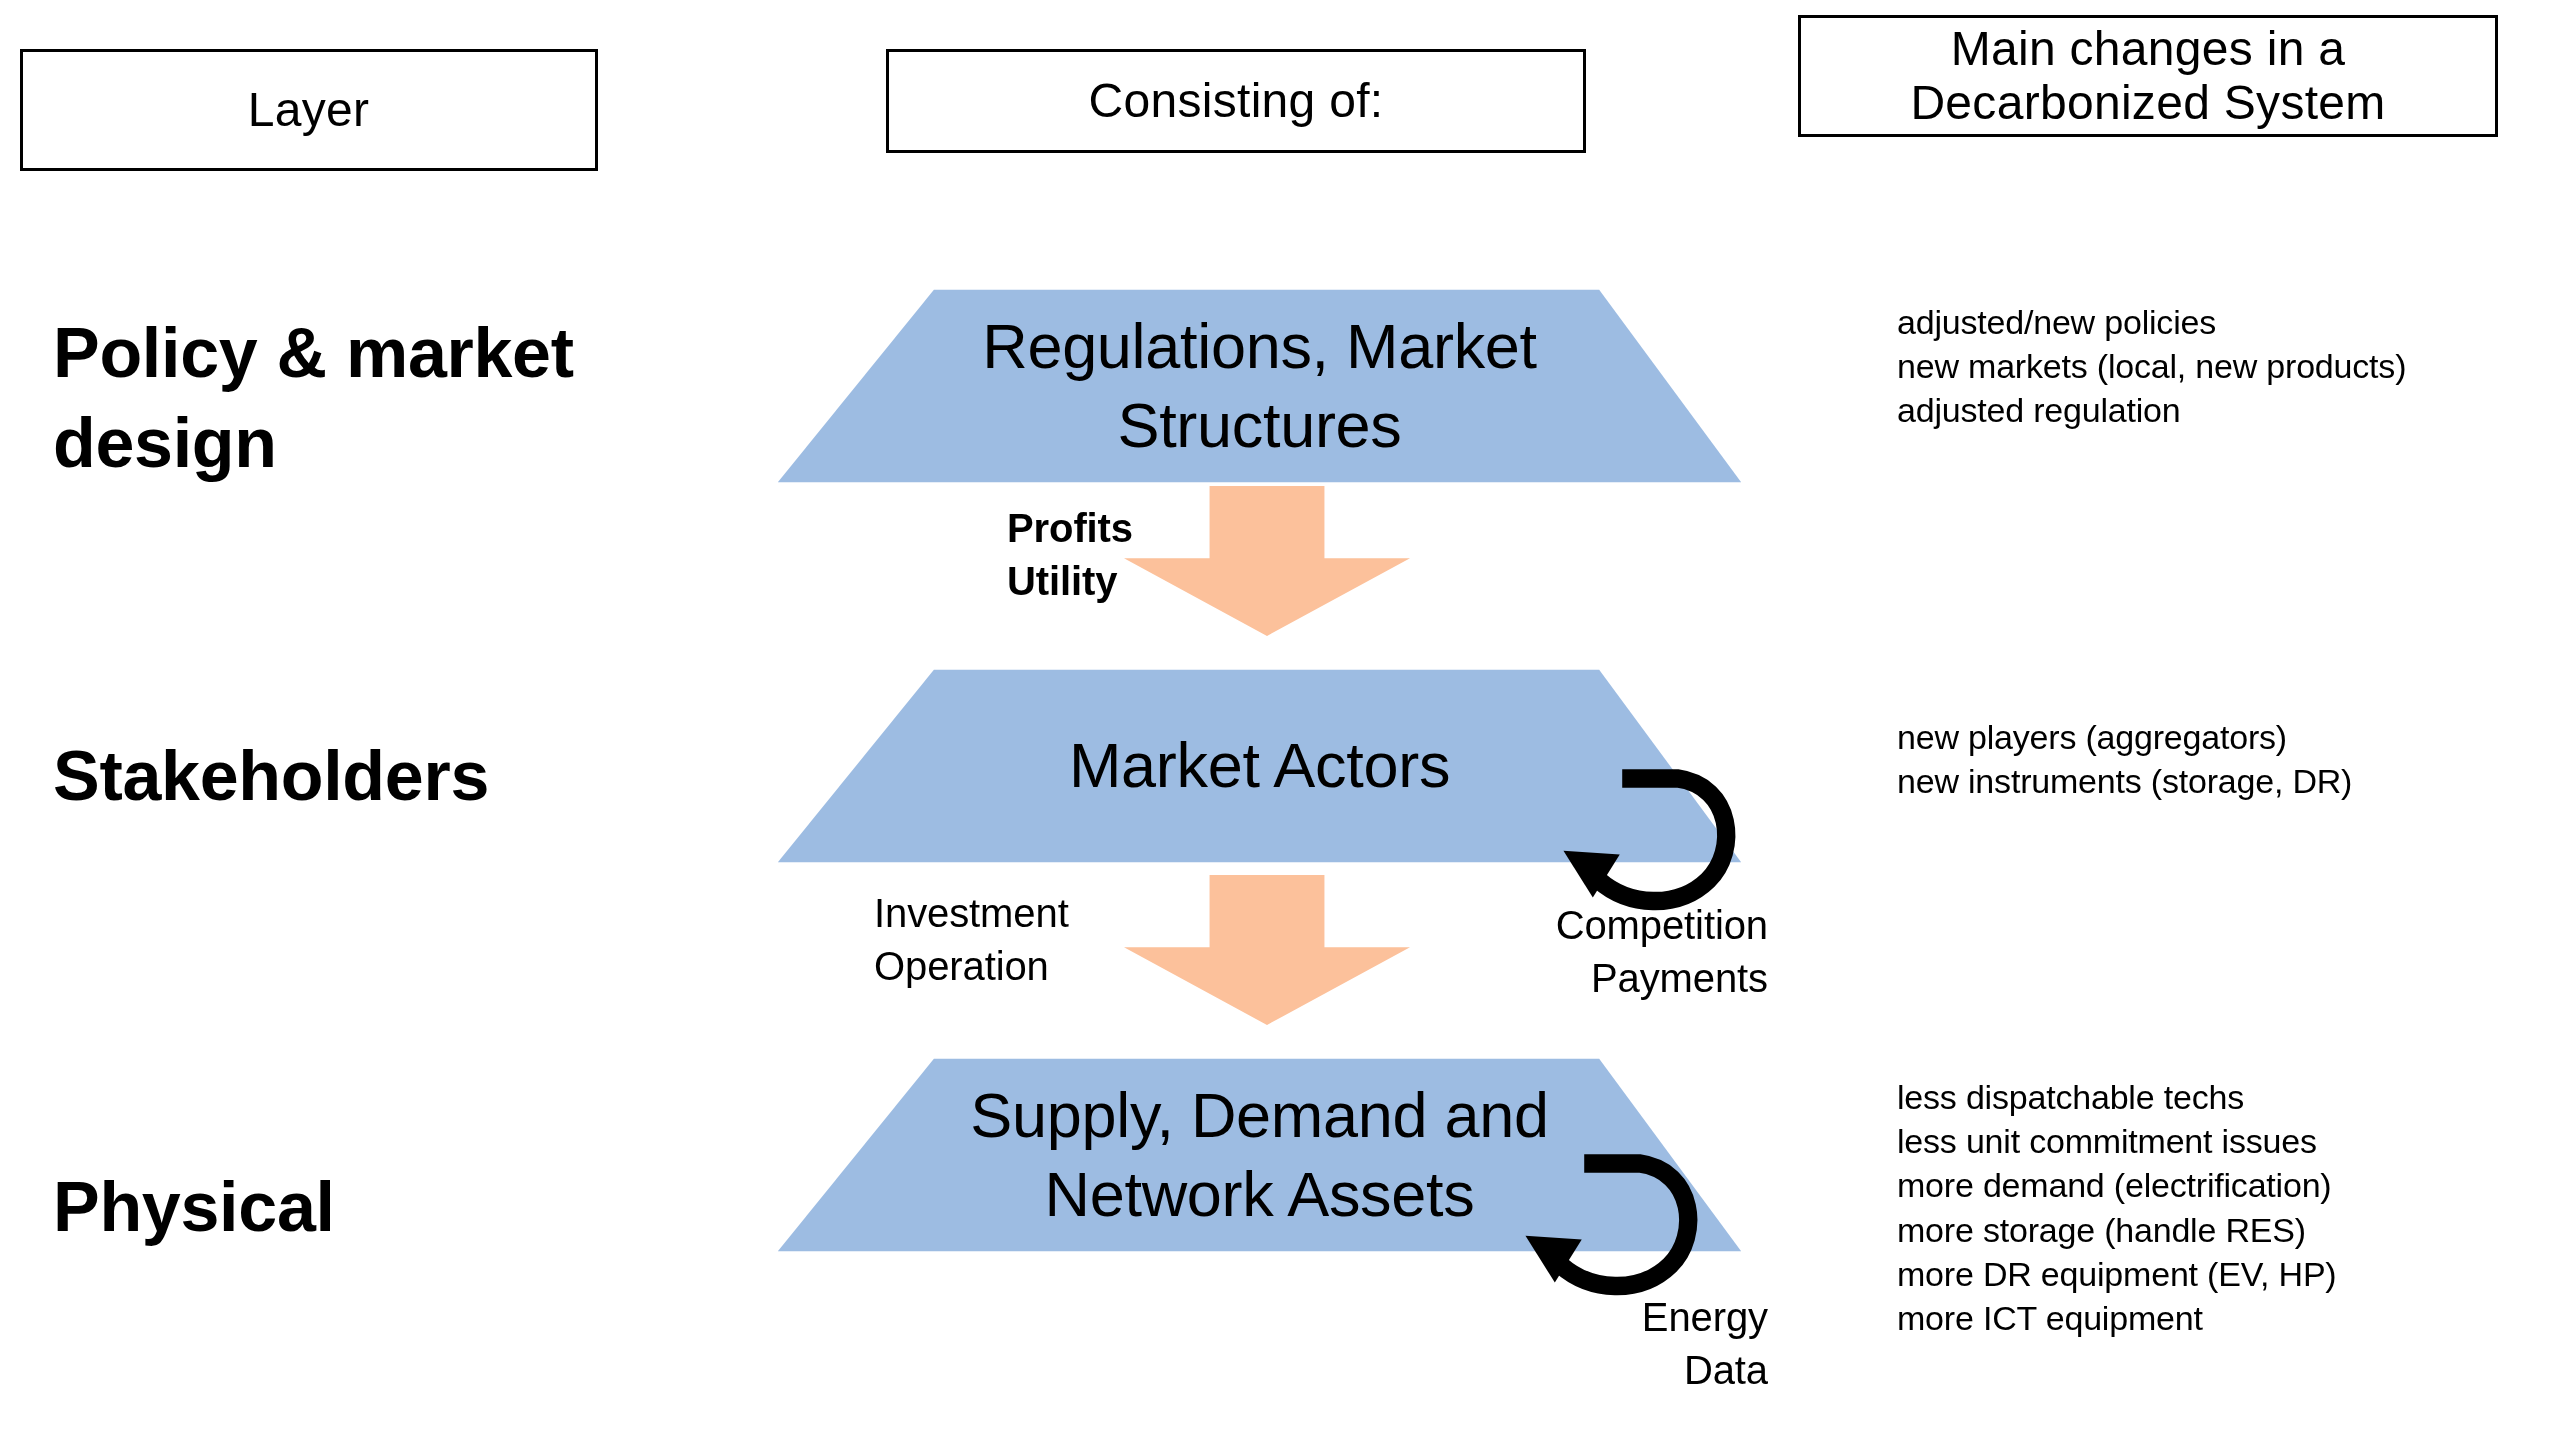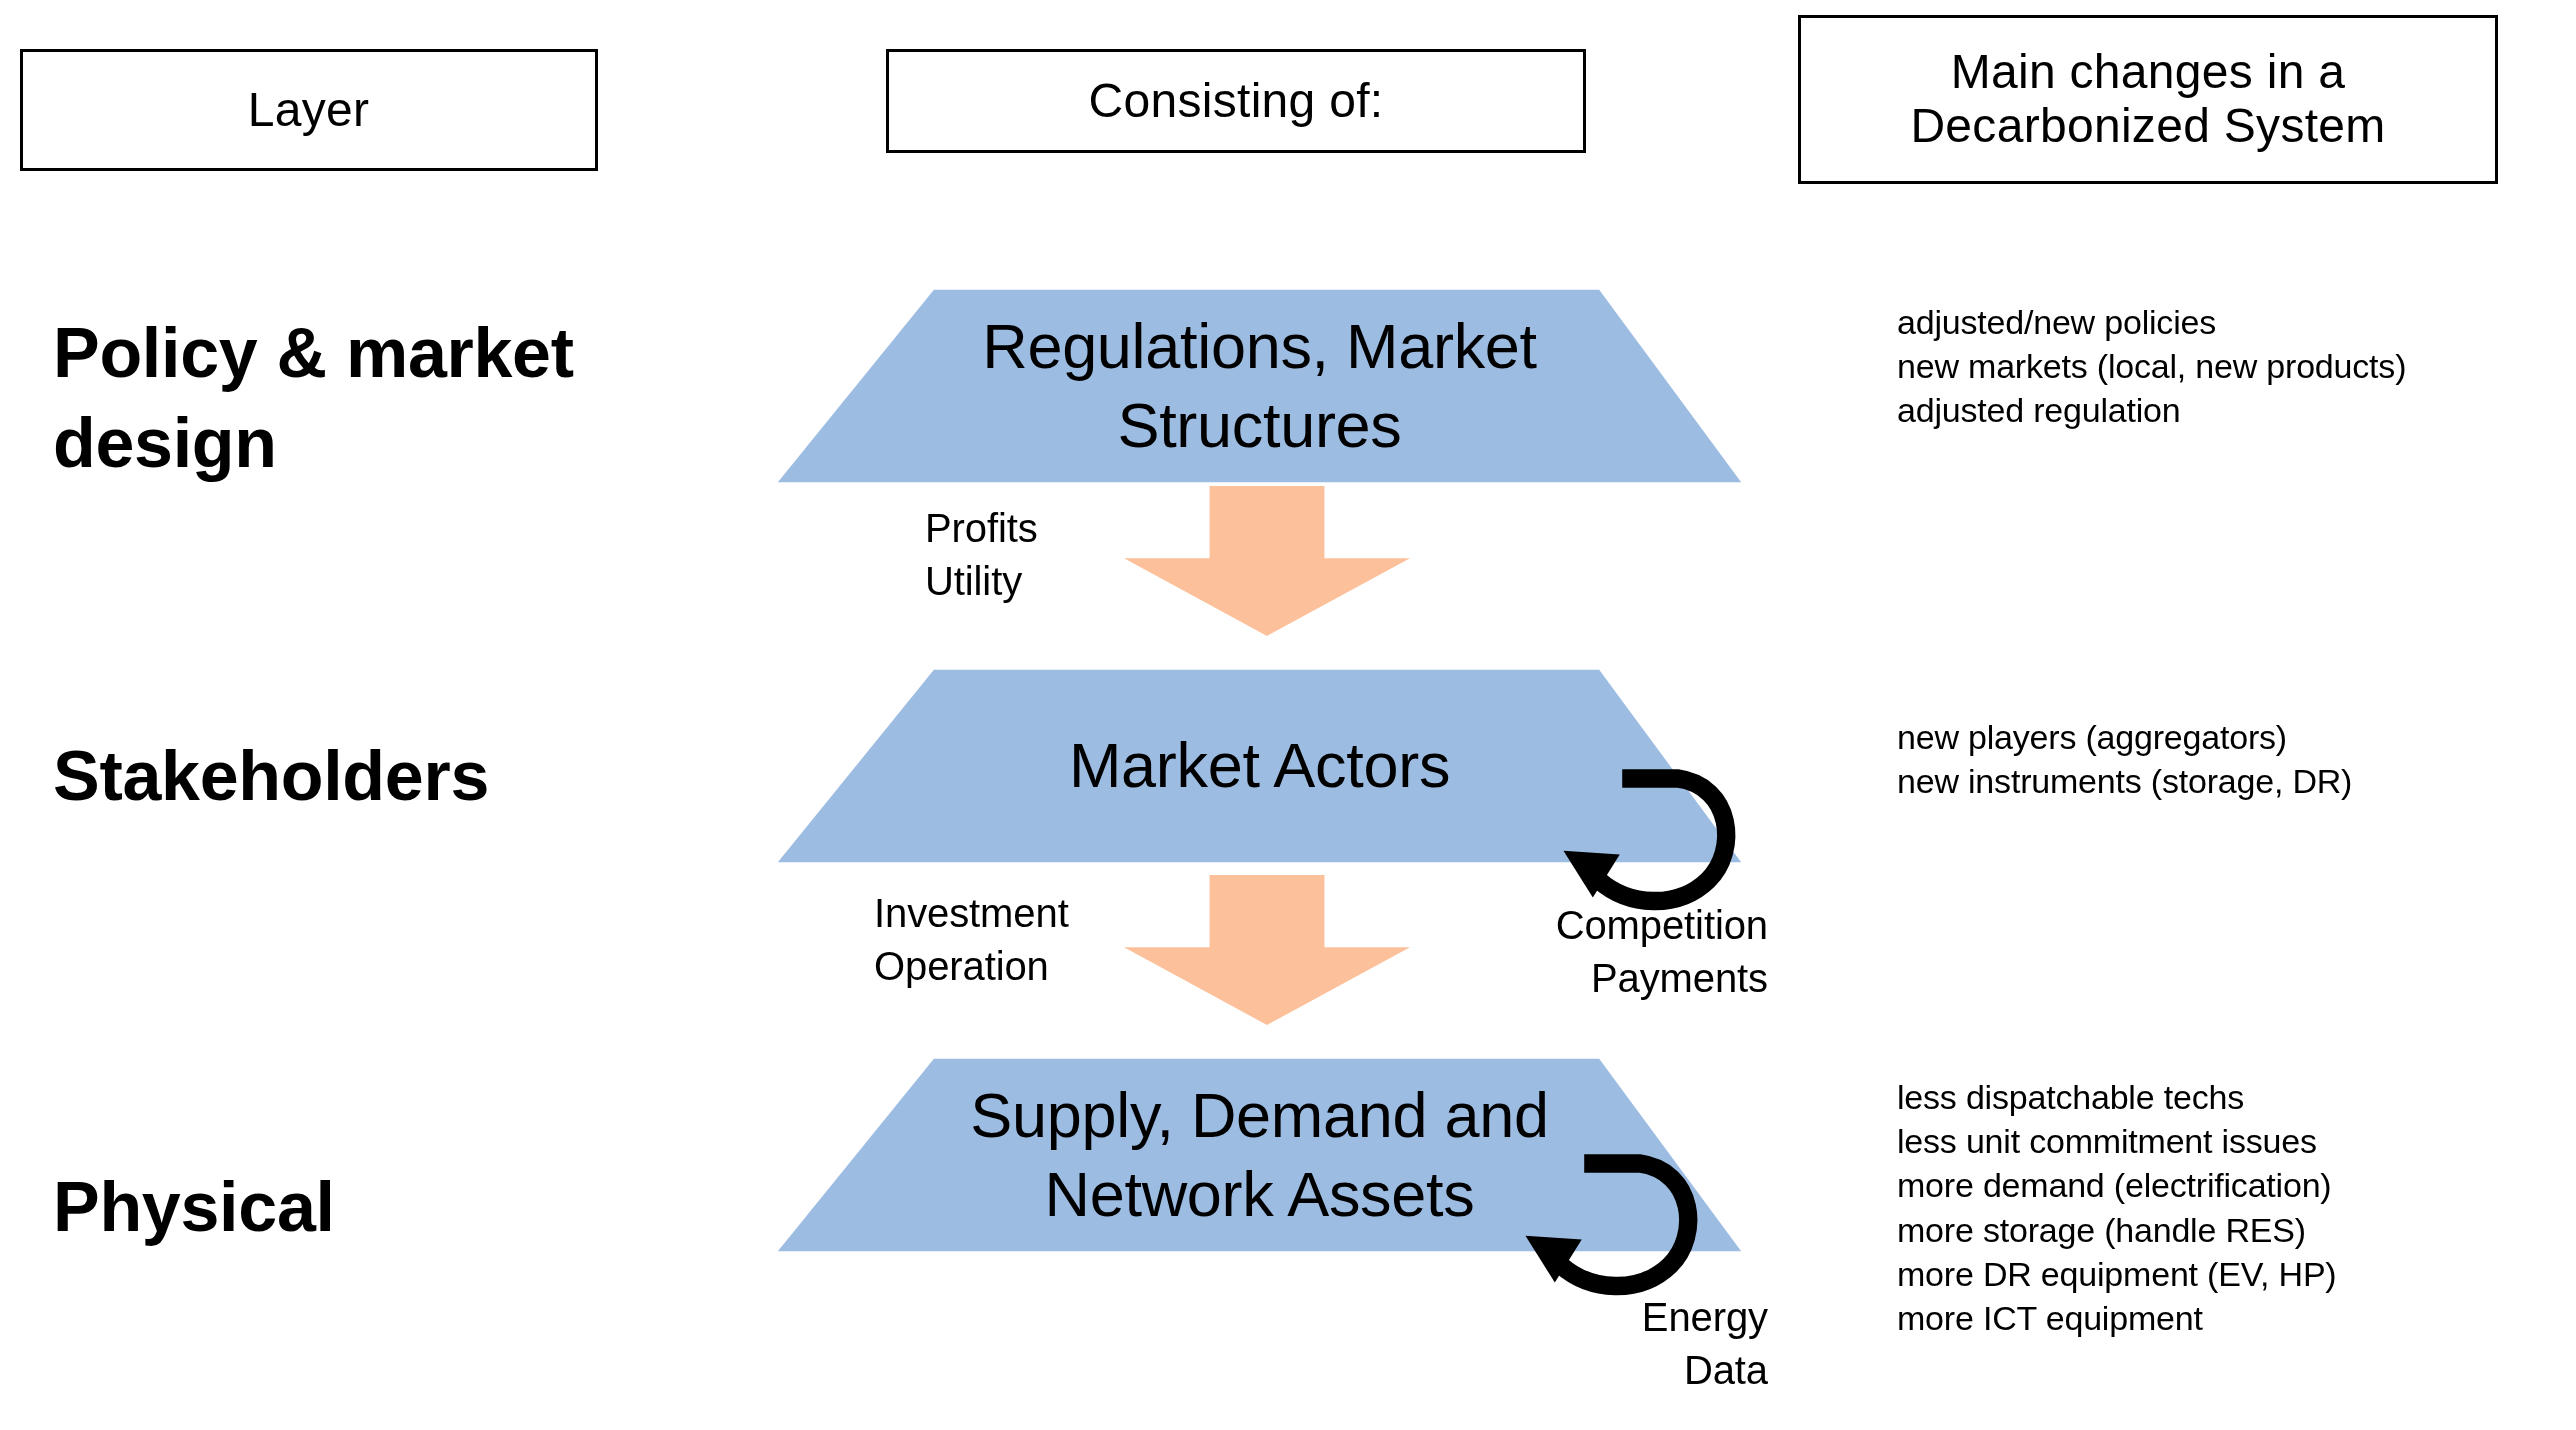--- a/index.html
+++ b/index.html
@@ -28,21 +28,21 @@
     justify-content: center;
     text-align: center;
     line-height: 1.12;
     font-size: 48px;
     font-weight: 400;
     letter-spacing: 0.3px;
     white-space: pre-line;
   }
   #hdr-layer   { left: 19.6px;   top: 49px;  width: 578px; height: 122px; }
   #hdr-consist { left: 886px; top: 49px;  width: 700px; height: 104px; }
-  #hdr-changes { left: 1798px; top: 14.7px;  width: 700px; height: 169px; }
+  #hdr-changes { left: 1798px; top: 14.7px;  width: 700px; height: 122px; }
 
   
   .layer-label {
     position: absolute;
     font-size: 70px;
     font-weight: bold;
     line-height: 1.28;
     letter-spacing: -0.3px;
     white-space: pre-line;
   }
@@ -89,21 +89,21 @@
 
   
   .flow-label {
     position: absolute;
     font-size: 40px;
     line-height: 1.32;
     white-space: pre-line;
     letter-spacing: -0.1px;
   }
   .flow-label.right { text-align: right; }
-  #flow-left-0  { left: 925px; top: 502px;  width: 202px; text-align: left; }
+  #flow-left-0  { left: 1007px; top: 502px;  width: 202px; text-align: left; font-weight: bold; }
   #flow-left-1  { left: 874px; top: 887px; width: 288px; text-align: left; }
   #flow-right-1 { left: 1505px; top: 899px; width: 263px; text-align: right; }
   #flow-right-2 { left: 1505px; top: 1291px; width: 263px; text-align: right; }
 
   
   .loop-arrow {
     position: absolute;
     width: 202px;
     height: 184px;
   }

